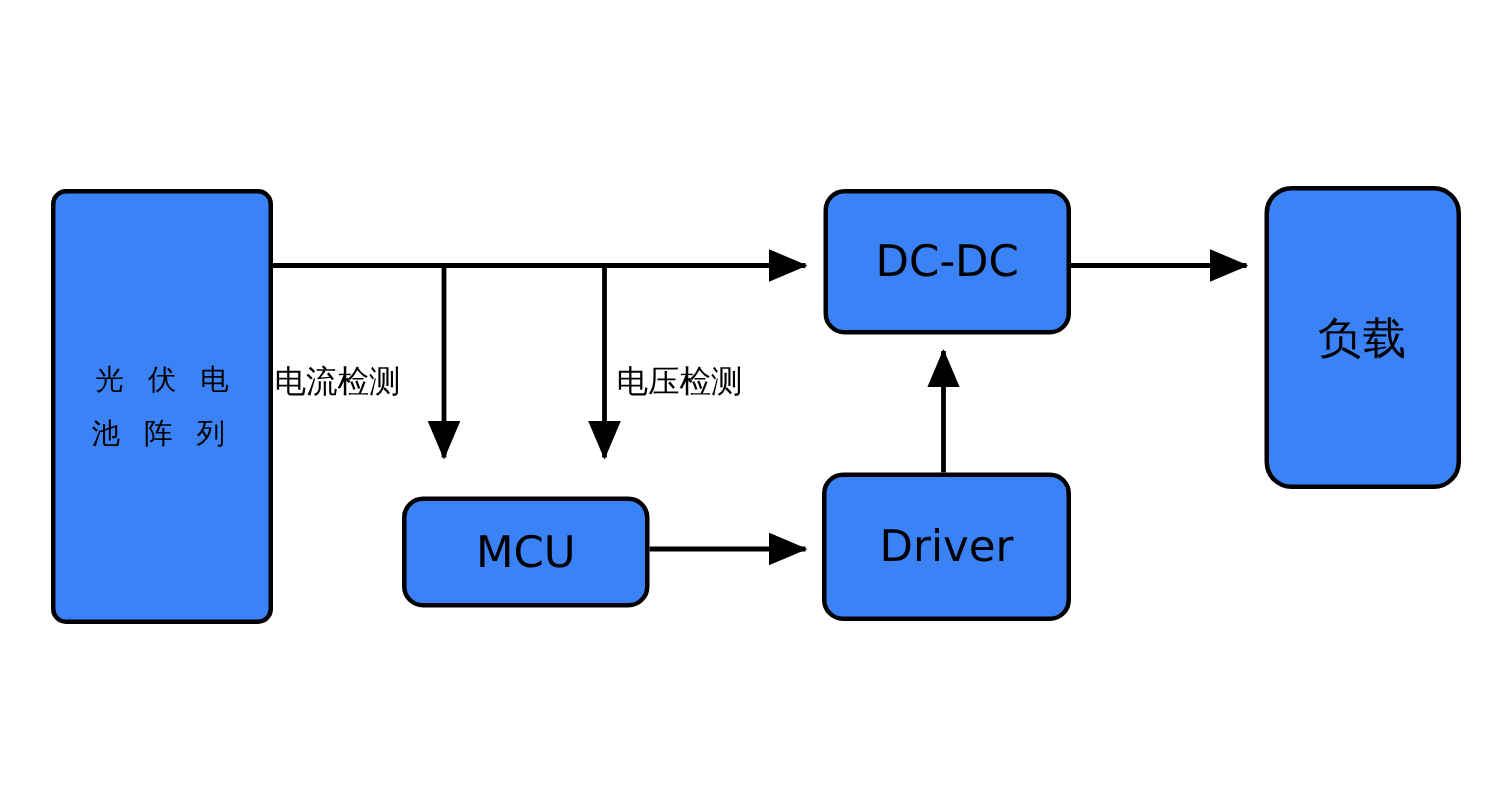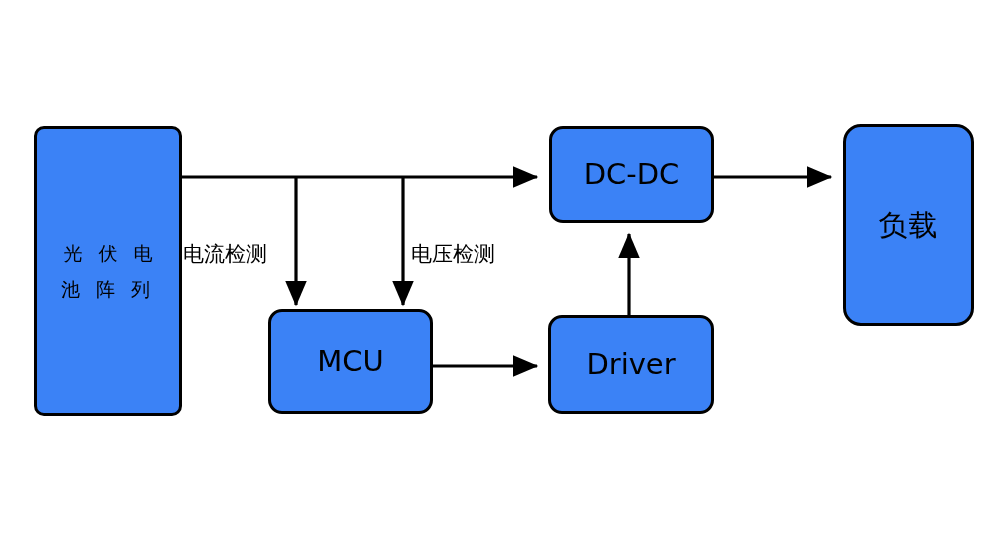--- a/index.html
+++ b/index.html
@@ -47,21 +47,21 @@
     left: 34px;  top: 126px;  width: 148px; height: 290px;
     border-radius: 10px;
   }
   #node-pv .node-label {
     font-size: 19px;
     letter-spacing: 5px;
     line-height: 36px;
     text-indent: 5px;
   }
   #node-mcu {
-    left: 268px; top: 309px;  width: 165px; height: 105px;
+    left: 268px; top: 331px;  width: 165px; height: 74px;
   }
   #node-mcu .node-label {
     font-size: 29px;
   }
   #node-dcdc {
     left: 549px; top: 126px;  width: 165px; height: 97px;
   }
   #node-dcdc .node-label {
     font-size: 29px;
   }

